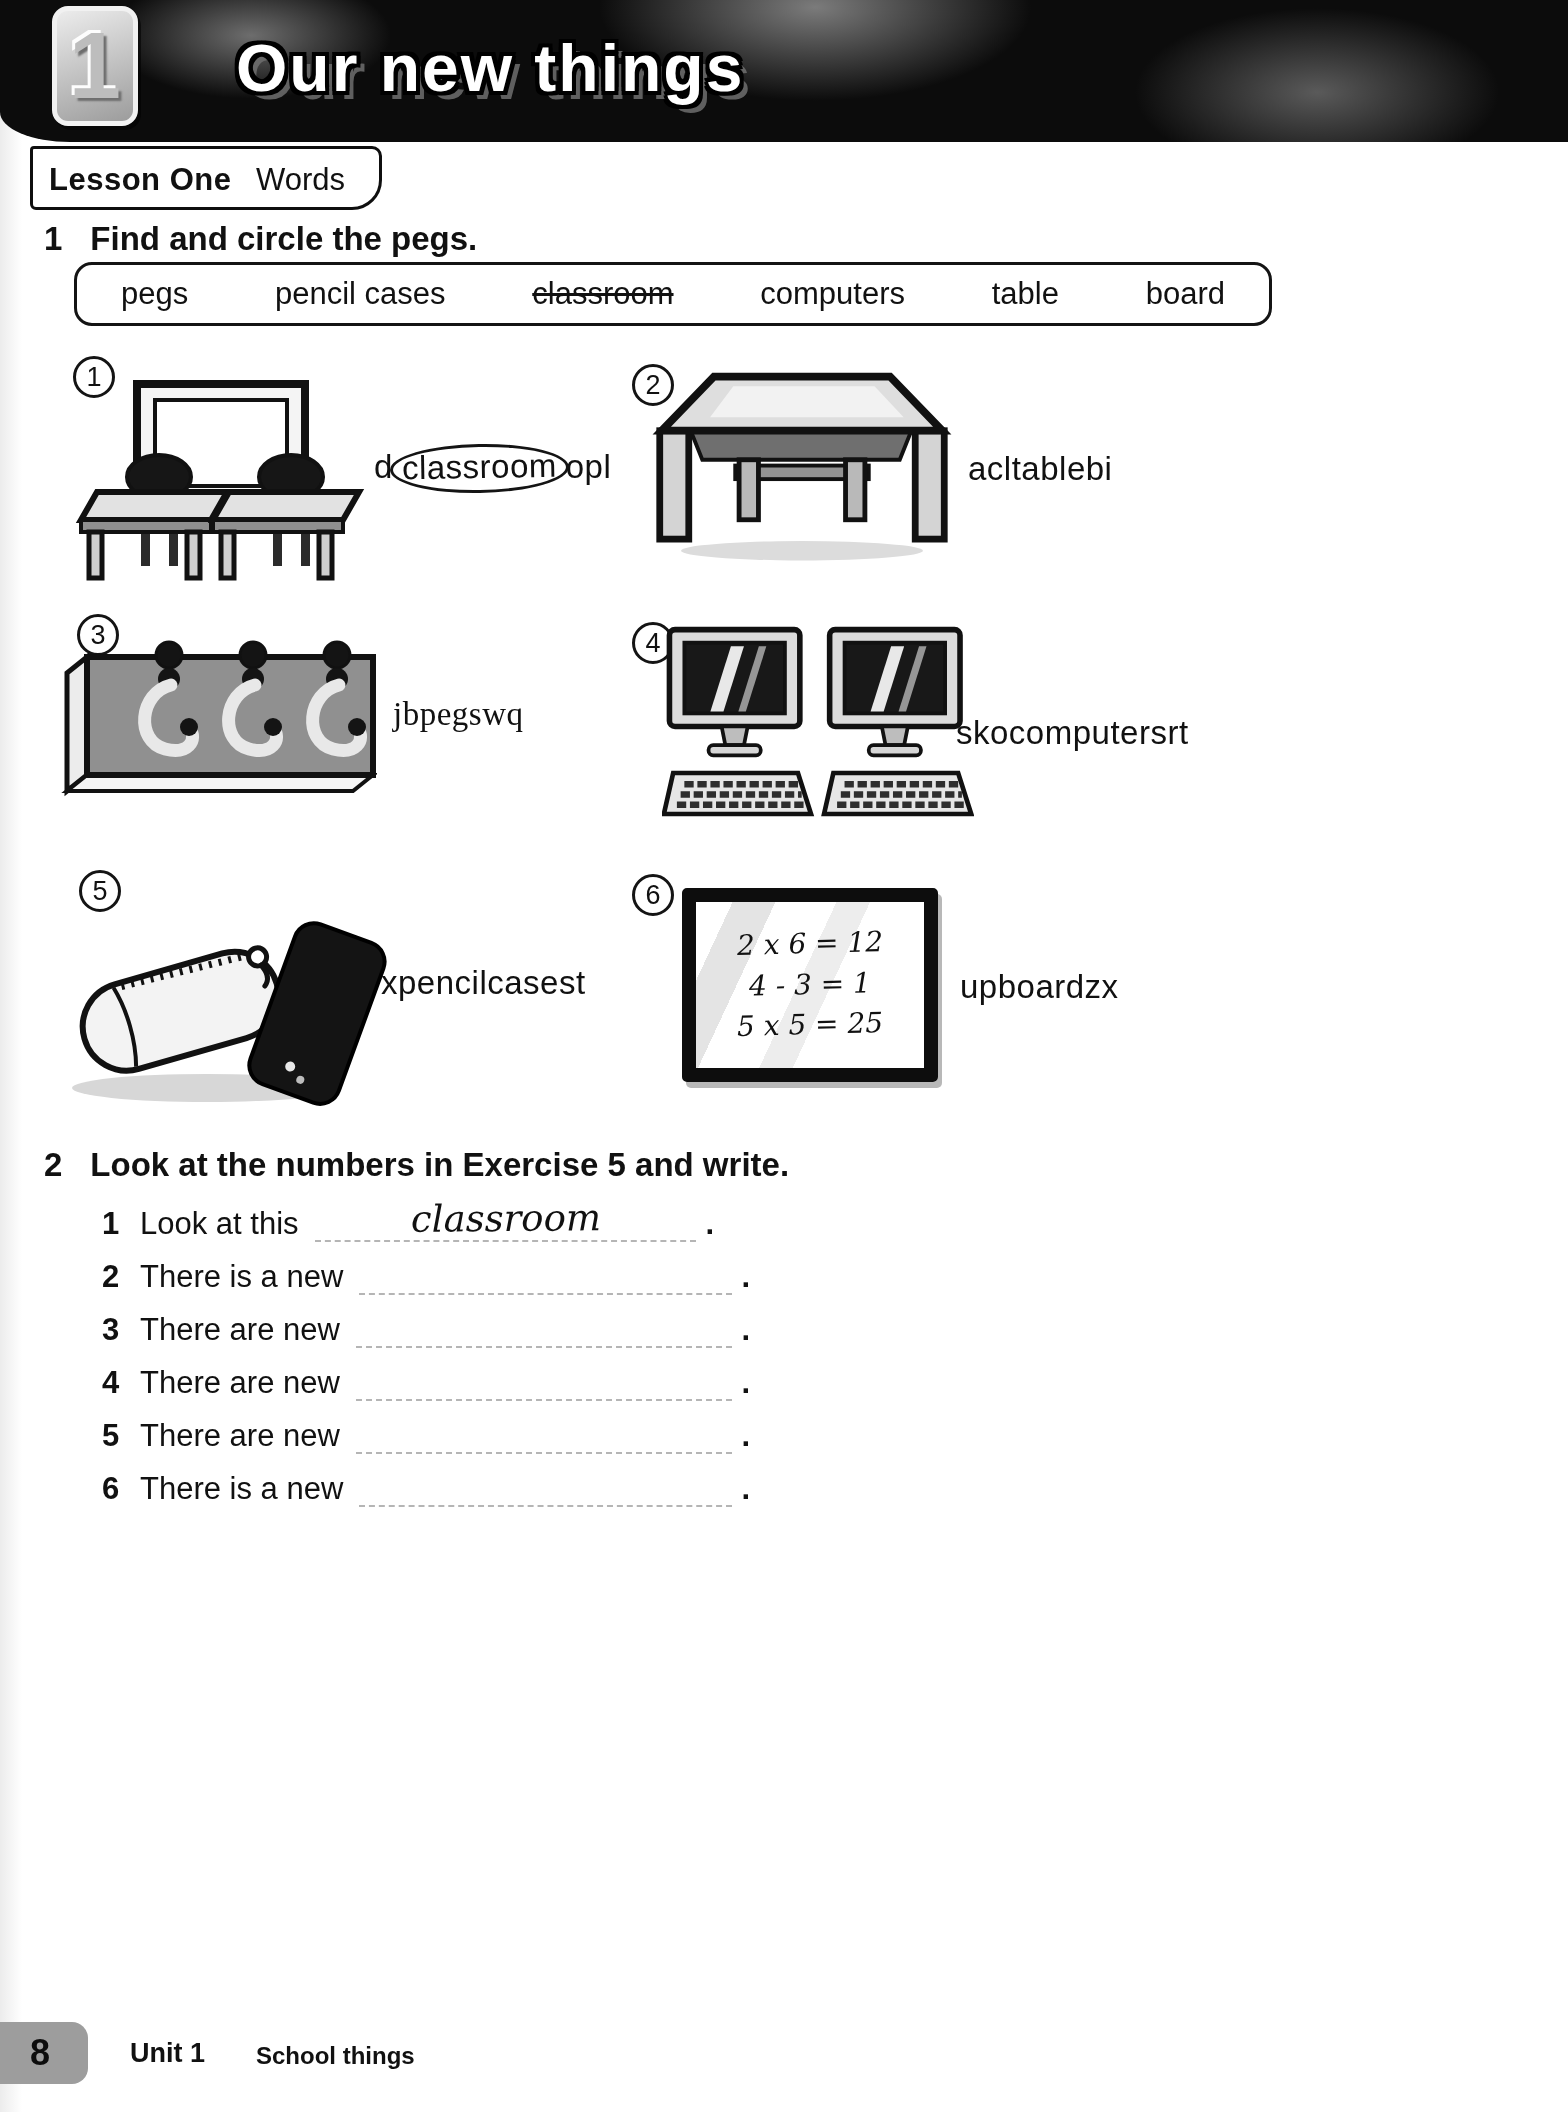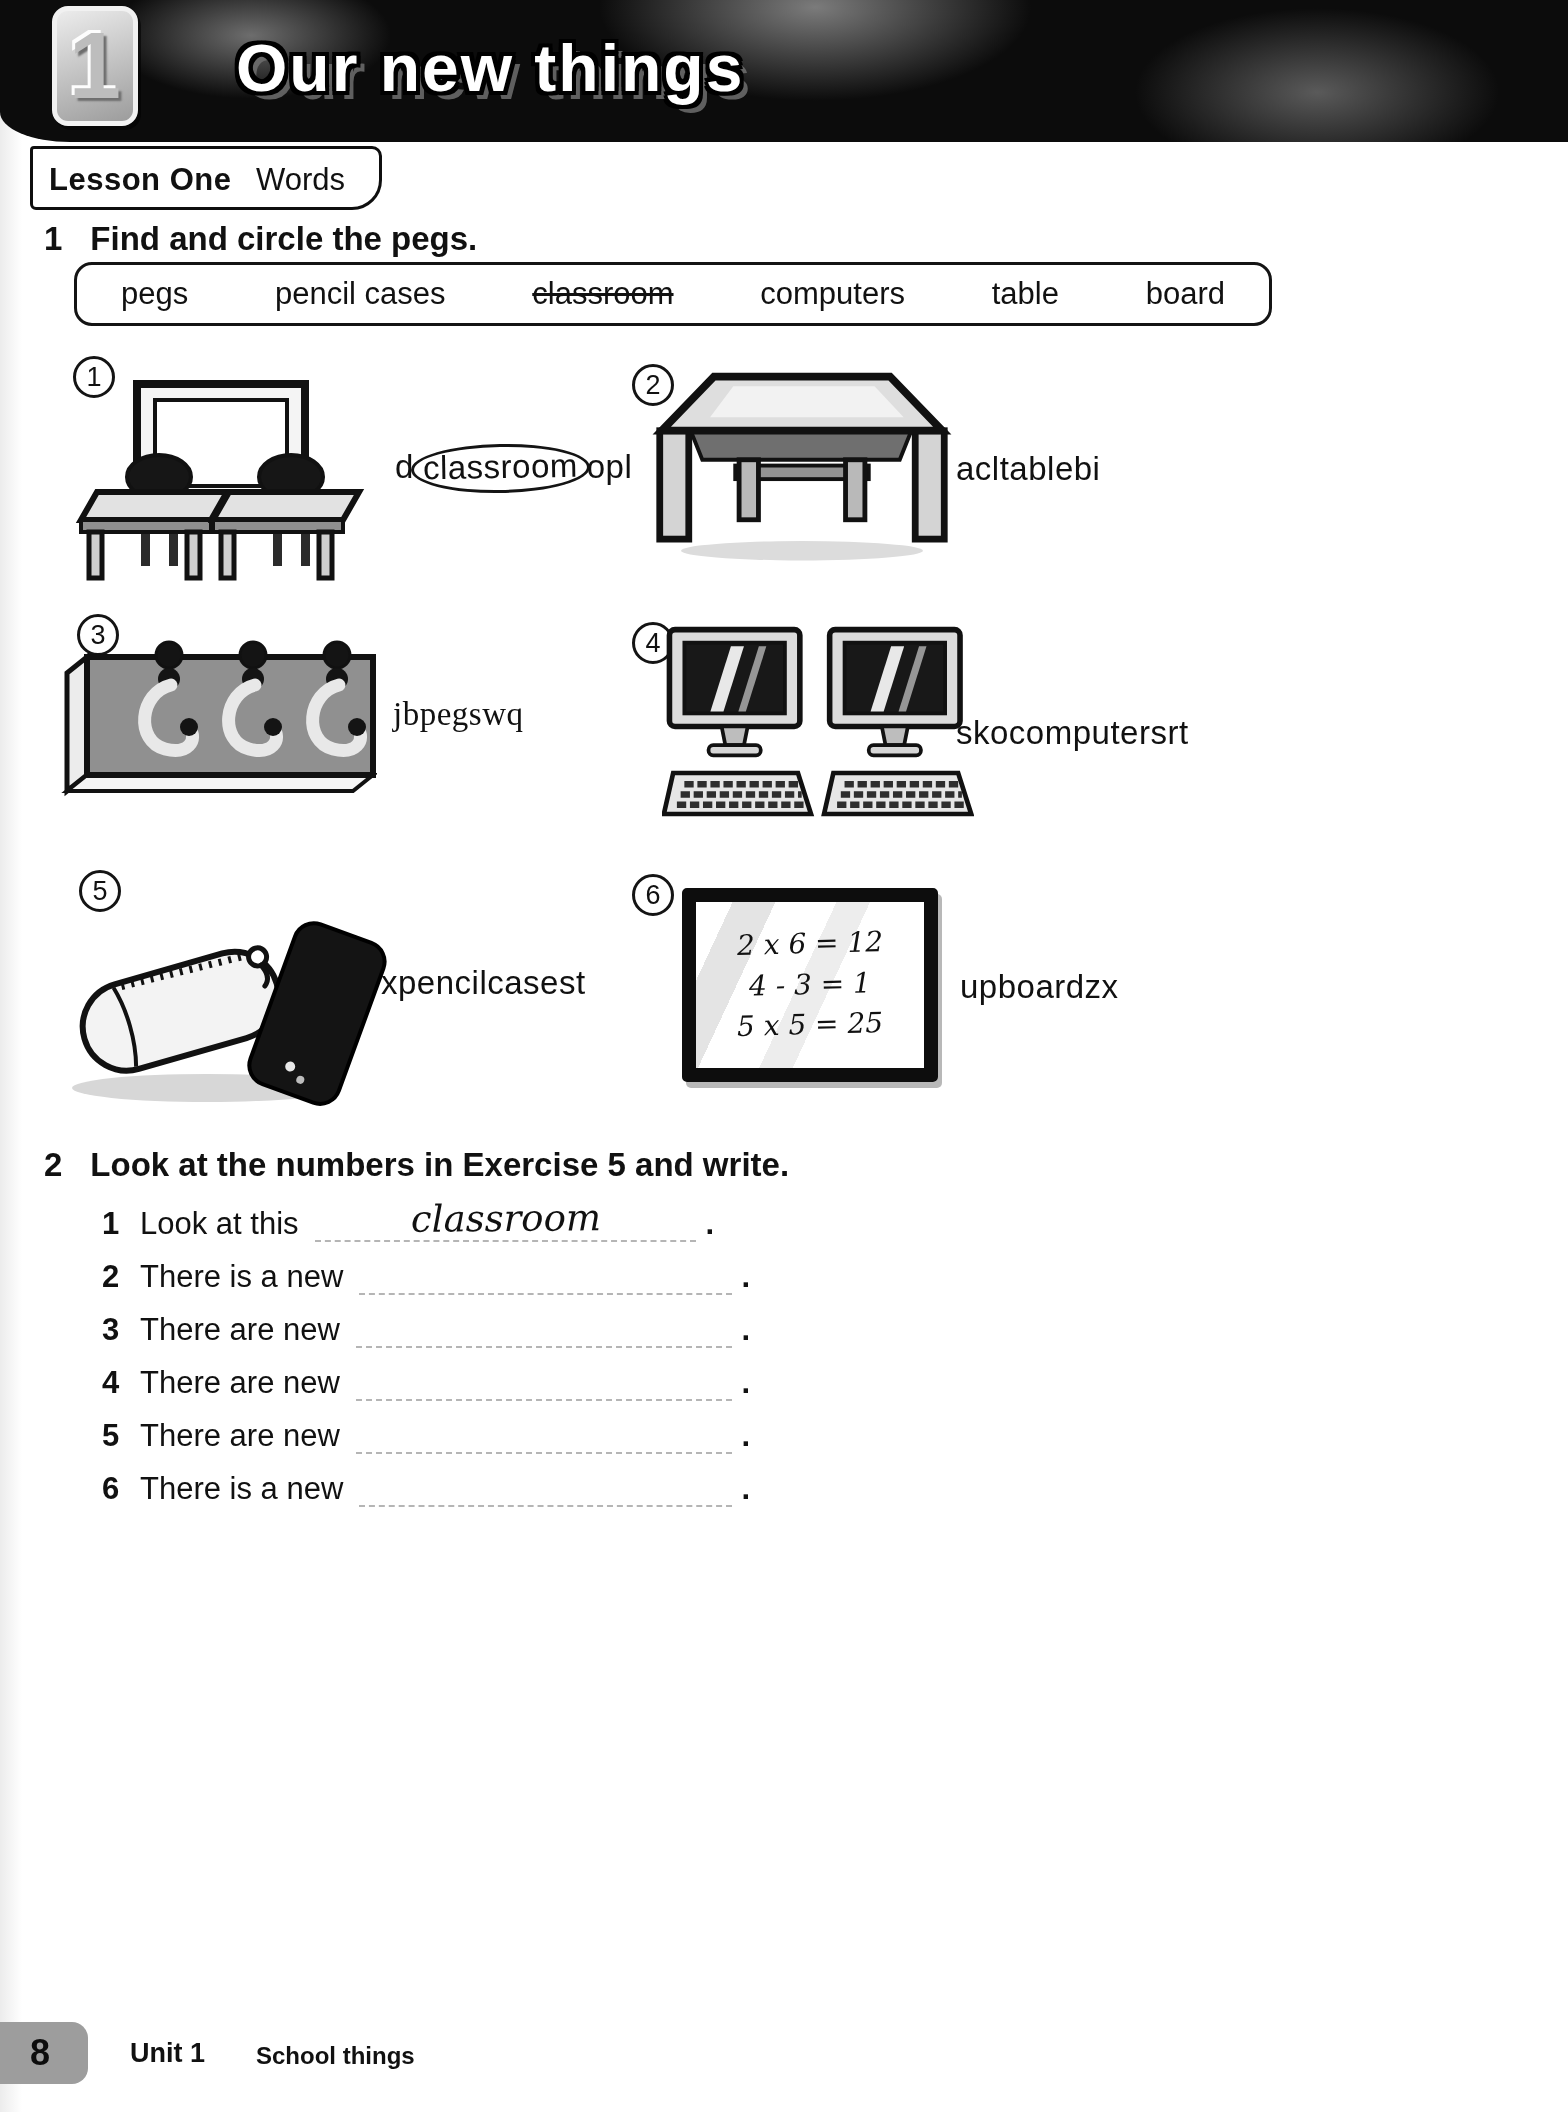--- a/index.html
+++ b/index.html
@@ -57,26 +57,26 @@
     font-size:27px; }
   .illu { position:absolute; }
   .illu svg { width:100%; height:100%; display:block; }
   .puzzle { position:absolute; font-size:33px; letter-spacing:.5px; white-space:nowrap; }
   .circled { display:inline-block; border:3px solid #141414; border-radius:50%;
     padding:1px 9px 4px; margin:0 -3px; transform:rotate(-1deg); }
 
   #item1 { left:55px;  top:348px; width:620px; height:240px; }
   #item1 .num-circle { left:18px; top:8px; }
   #item1 .illu { left:4px; top:32px; width:320px; height:205px; }
-  #item1 .puzzle { left:340px; top:96px; }
+  #item1 .puzzle { left:319px; top:96px; }
 
   #item2 { left:618px; top:352px; width:660px; height:235px; }
   #item2 .num-circle { left:14px; top:12px; }
   #item2 .illu { left:34px; top:18px; width:300px; height:195px; }
-  #item2 .puzzle { left:338px; top:98px; }
+  #item2 .puzzle { left:350px; top:98px; }
 
   #item3 { left:55px;  top:608px; width:620px; height:225px; }
   #item3 .num-circle { left:22px; top:6px; }
   #item3 .illu { left:2px; top:32px; width:320px; height:160px; }
   #item3 .puzzle { left:338px; top:88px;font-family:Liberation Serif, serif; }
 
   #item4 { left:618px; top:612px; width:690px; height:240px; }
   #item4 .num-circle { left:14px; top:10px; }
   #item4 .illu { left:44px; top:8px; width:312px; height:212px; }
   #item4 .puzzle { left:338px; top:102px; }

